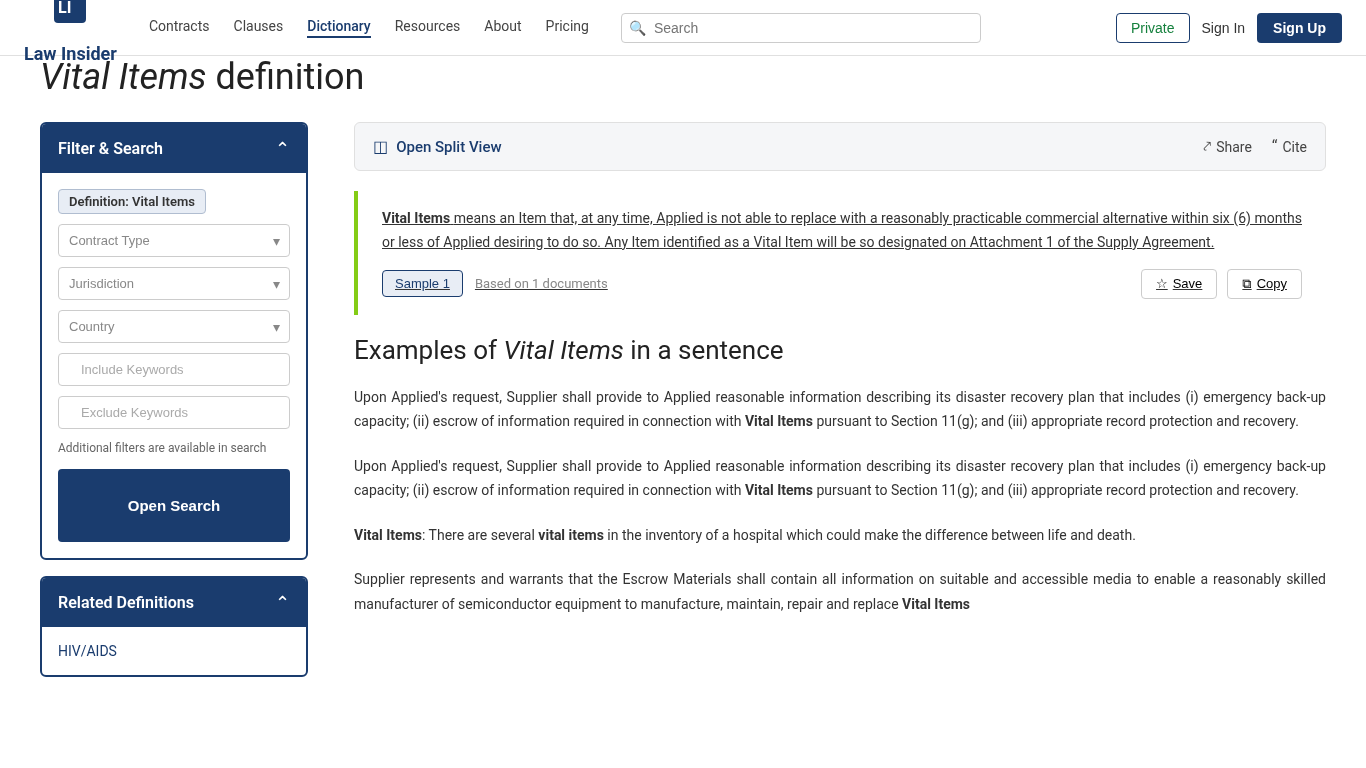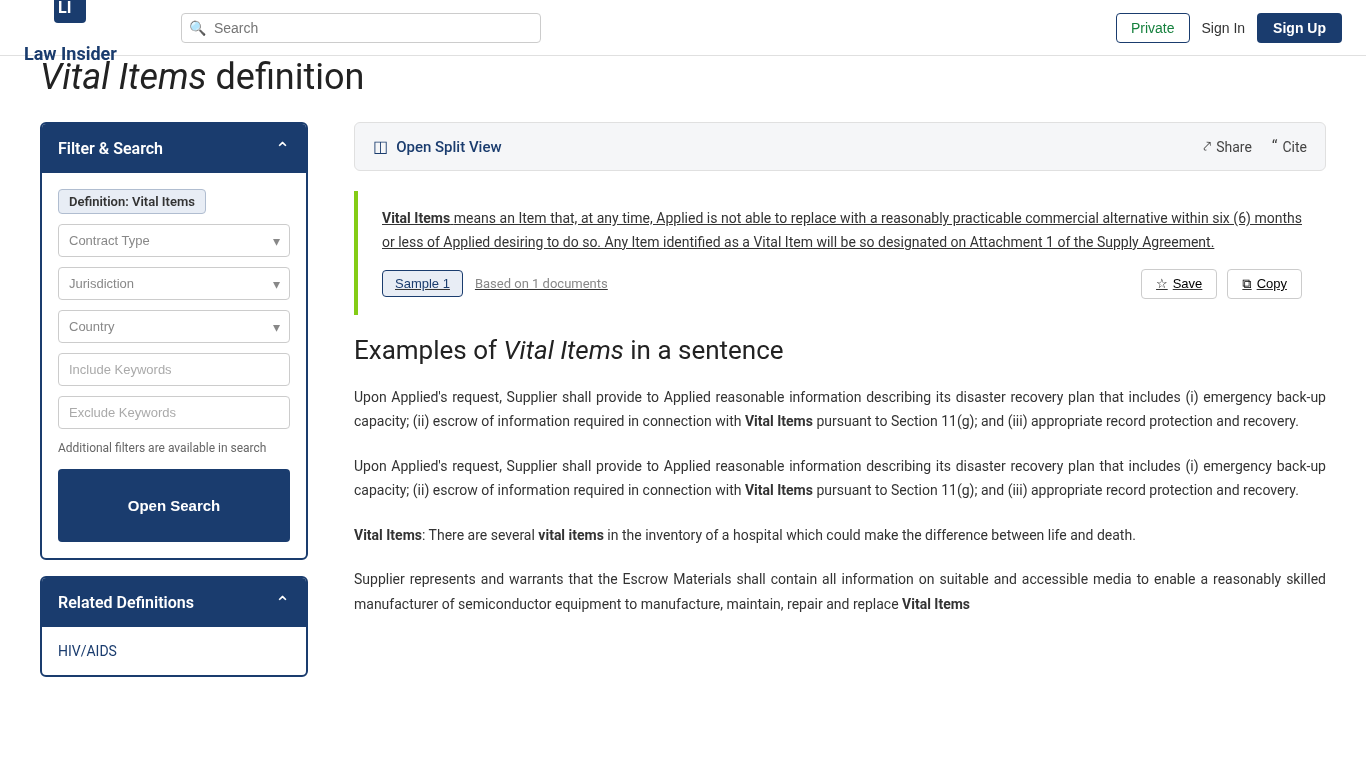--- a/index.html
+++ b/index.html
@@ -37,21 +37,21 @@
     .filter-box { border: 2px solid #1a3c6e; border-radius: 6px; overflow: hidden; margin-bottom: 16px; }
     .filter-header { background: #1a3c6e; color: #fff; padding: 14px 16px; display: flex; justify-content: space-between; align-items: center; }
     .filter-header-title { font-size: 16px; font-weight: 600; }
     .filter-header-icon { color: #fff; font-size: 18px; cursor: pointer; }
     .filter-body { padding: 16px; display: flex; flex-direction: column; gap: 10px; }
     .definition-tag { display: inline-block; background: #e8edf5; border: 1px solid #b0bdd0; border-radius: 4px; padding: 4px 10px; font-size: 13px; color: #333; width: fit-content; }
     .definition-tag span { font-weight: 600; }
     .filter-select-wrapper { position: relative; }
     .filter-select-wrapper select { width: 100%; border: 1px solid #ccc; border-radius: 4px; padding: 8px 10px; font-size: 13px; color: #888; background: #fff; appearance: none; cursor: pointer; }
     .filter-select-wrapper::after { content: '▾'; position: absolute; right: 10px; top: 50%; transform: translateY(-50%); color: #888; pointer-events: none; }
-    .filter-input { width: 100%; border: 1px solid #ccc; border-radius: 4px; padding: 8px 10px; font-size: 13px; color: #888; }
+    .filter-input { width: 100%; border: 1px solid #ccc; border-radius: 4px; padding: 8px 22px; font-size: 13px; color: #888; }
     .filter-input::placeholder { color: #aaa; }
     .filter-note { font-size: 12px; color: #666; margin-top: 2px; }
     .btn-open-search { width: 100%; background: #1a3c6e; color: #fff; border: none; padding: 28px; border-radius: 4px; font-size: 15px; font-weight: 600; cursor: pointer; margin-top: 4px; }
     .related-box { border: 2px solid #1a3c6e; border-radius: 6px; overflow: hidden; }
     .related-header { background: #1a3c6e; color: #fff; padding: 14px 16px; display: flex; justify-content: space-between; align-items: center; }
     .related-header-title { font-size: 16px; font-weight: 600; }
     .related-body { padding: 16px; }
     .related-link { color: #1a3c6e; text-decoration: none; font-size: 14px; }
 
     
@@ -82,20 +82,28 @@
 <body>
 
 <nav class="navbar">
   <div class="nav-logo">
     <svg class="nav-logo-icon" viewBox="0 0 32 32" fill="none">
       <rect width="32" height="32" rx="4" fill="#1a3c6e"></rect>
       <text x="4" y="22" font-size="16" fill="white" font-weight="bold">LI</text>
     </svg>
     <span class="nav-logo-text">Law Insider</span>
   </div>
+  <div class="nav-links">
+    <a class="nav-link" href="#">Contracts</a>
+    <a class="nav-link" href="#">Clauses</a>
+    <a class="nav-link active" href="#">Dictionary</a>
+    <a class="nav-link" href="#">Resources</a>
+    <a class="nav-link" href="#">About</a>
+    <a class="nav-link" href="#">Pricing</a>
+  </div>
   <div class="nav-search">
     <span class="nav-search-icon">🔍</span>
     <input type="text" placeholder="Search" style="">
   </div>
   <div class="nav-actions">
     <button class="btn-private">Private</button>
     <button class="btn-signin">Sign In</button>
     <button class="btn-signup">Sign Up</button>
   </div>
 </nav>

